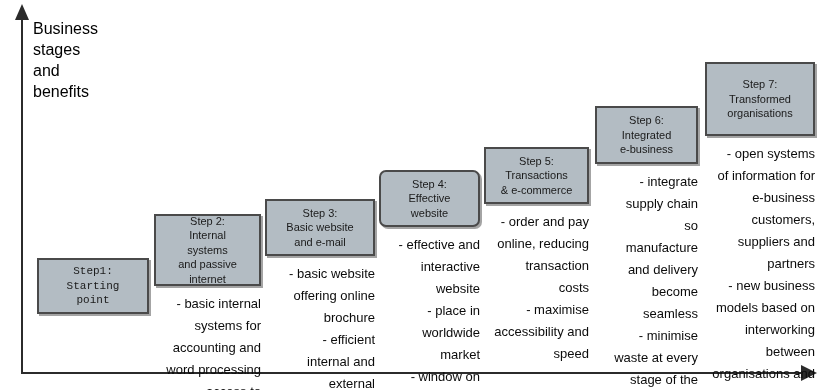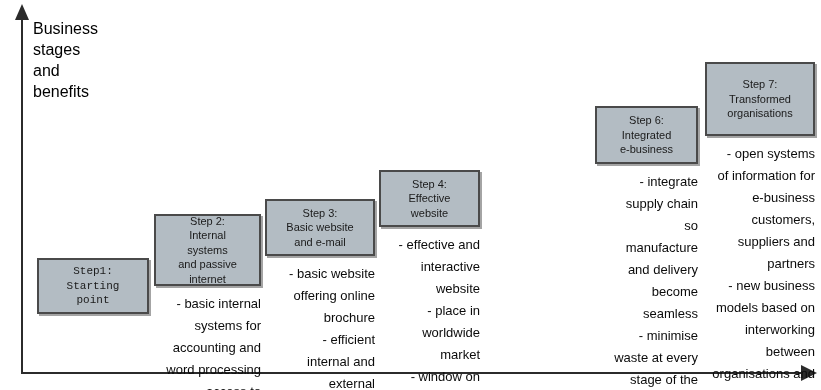--- a/index.html
+++ b/index.html
@@ -143,34 +143,46 @@
 offering online
 brochure
 - efficient
 internal and
 external
 communications
 through e-mail</div>
   </div>
 
   <div class="step-group" style="left:379px; top:134px; width:101px;">
-    <div class="step-box" style="height:57px;">Step 4:
+    <div class="step-box" style="height:57px;border-radius:7px;">Step 4:
 Effective
 website</div>
     <div class="step-benefits">- effective and
 interactive
 website
 - place in
 worldwide
 market
 - window on
 worldwide
 suppliers</div>
   </div>
 
+  <div class="step-group" style="left:484px; top:111px; width:105px;">
+    <div class="step-box" style="height:57px;">Step 5:
+Transactions
+&amp; e-commerce</div>
+    <div class="step-benefits">- order and pay
+online, reducing
+transaction
+costs
+- maximise
+accessibility and
+speed</div>
+  </div>
 
   <div class="step-group" style="left:595px; top:70px; width:103px;">
     <div class="step-box" style="height:58px;">Step 6:
 Integrated
 e-business</div>
     <div class="step-benefits">- integrate
 supply chain
 so
 manufacture
 and delivery

